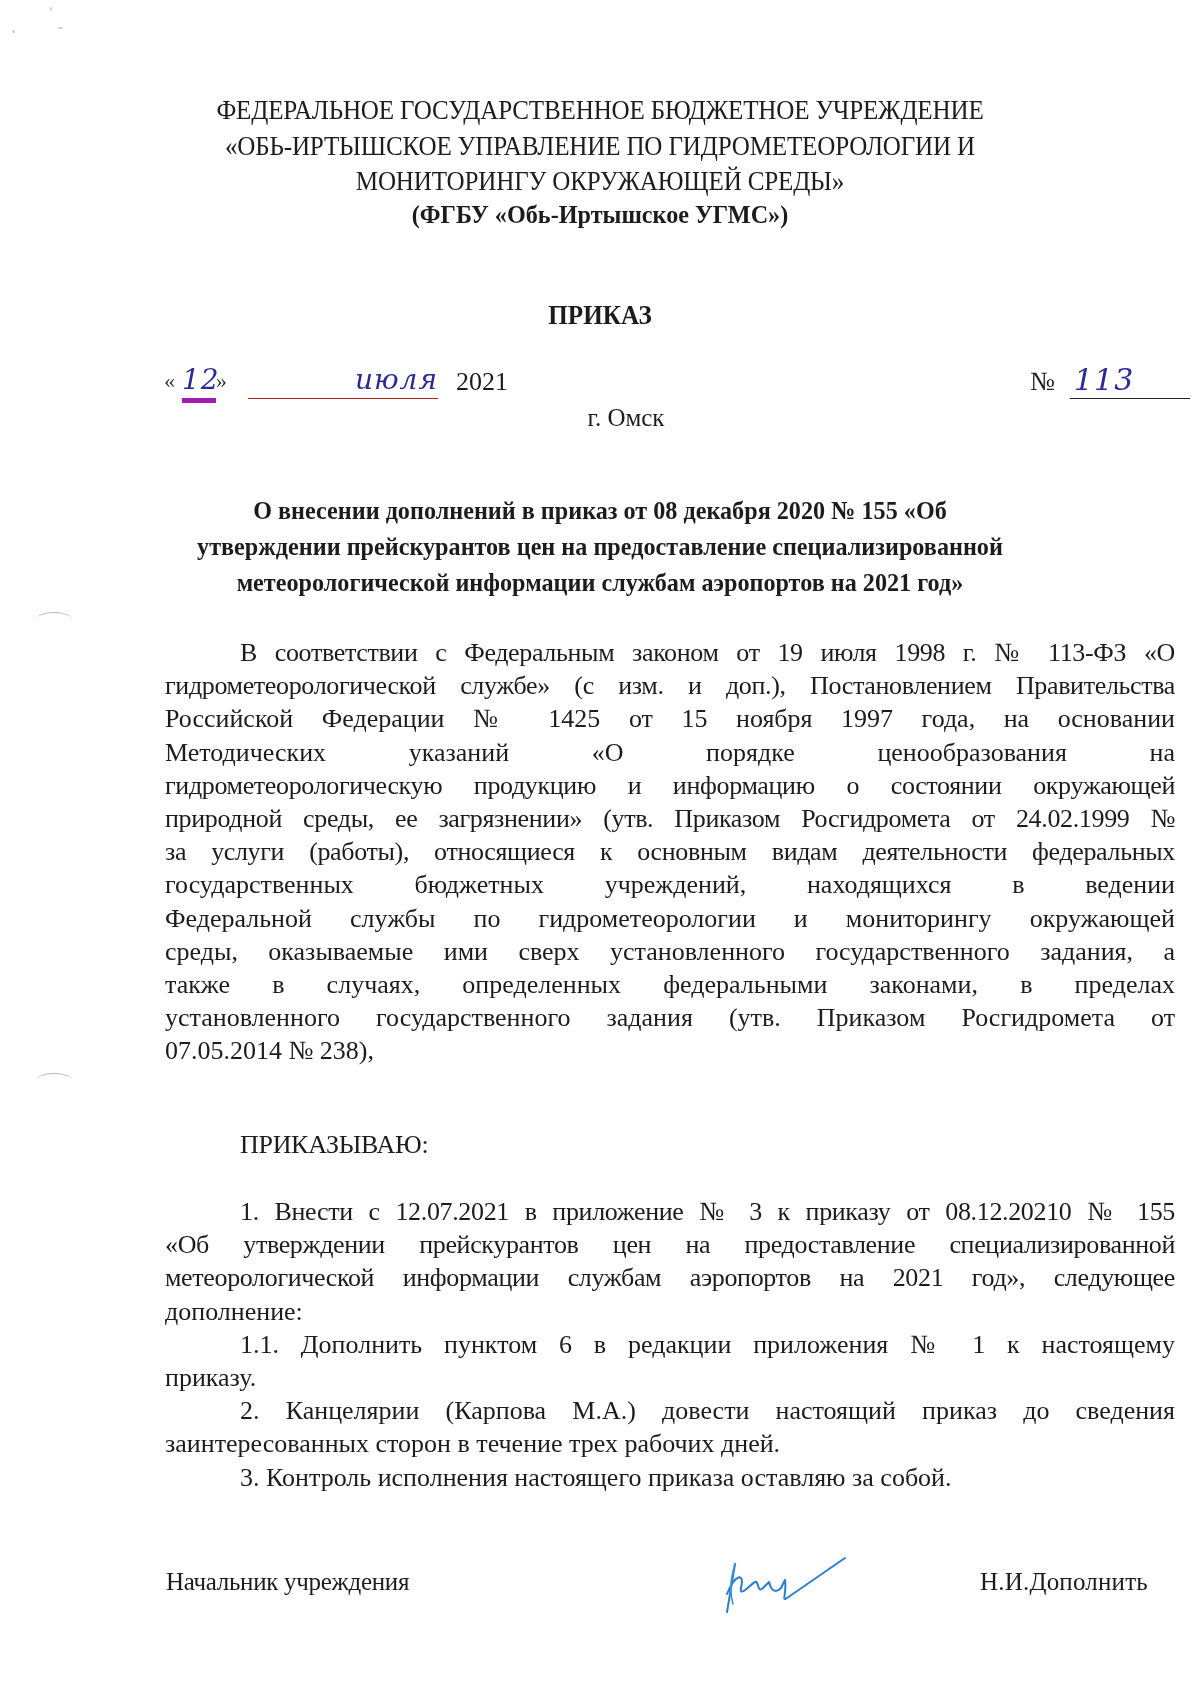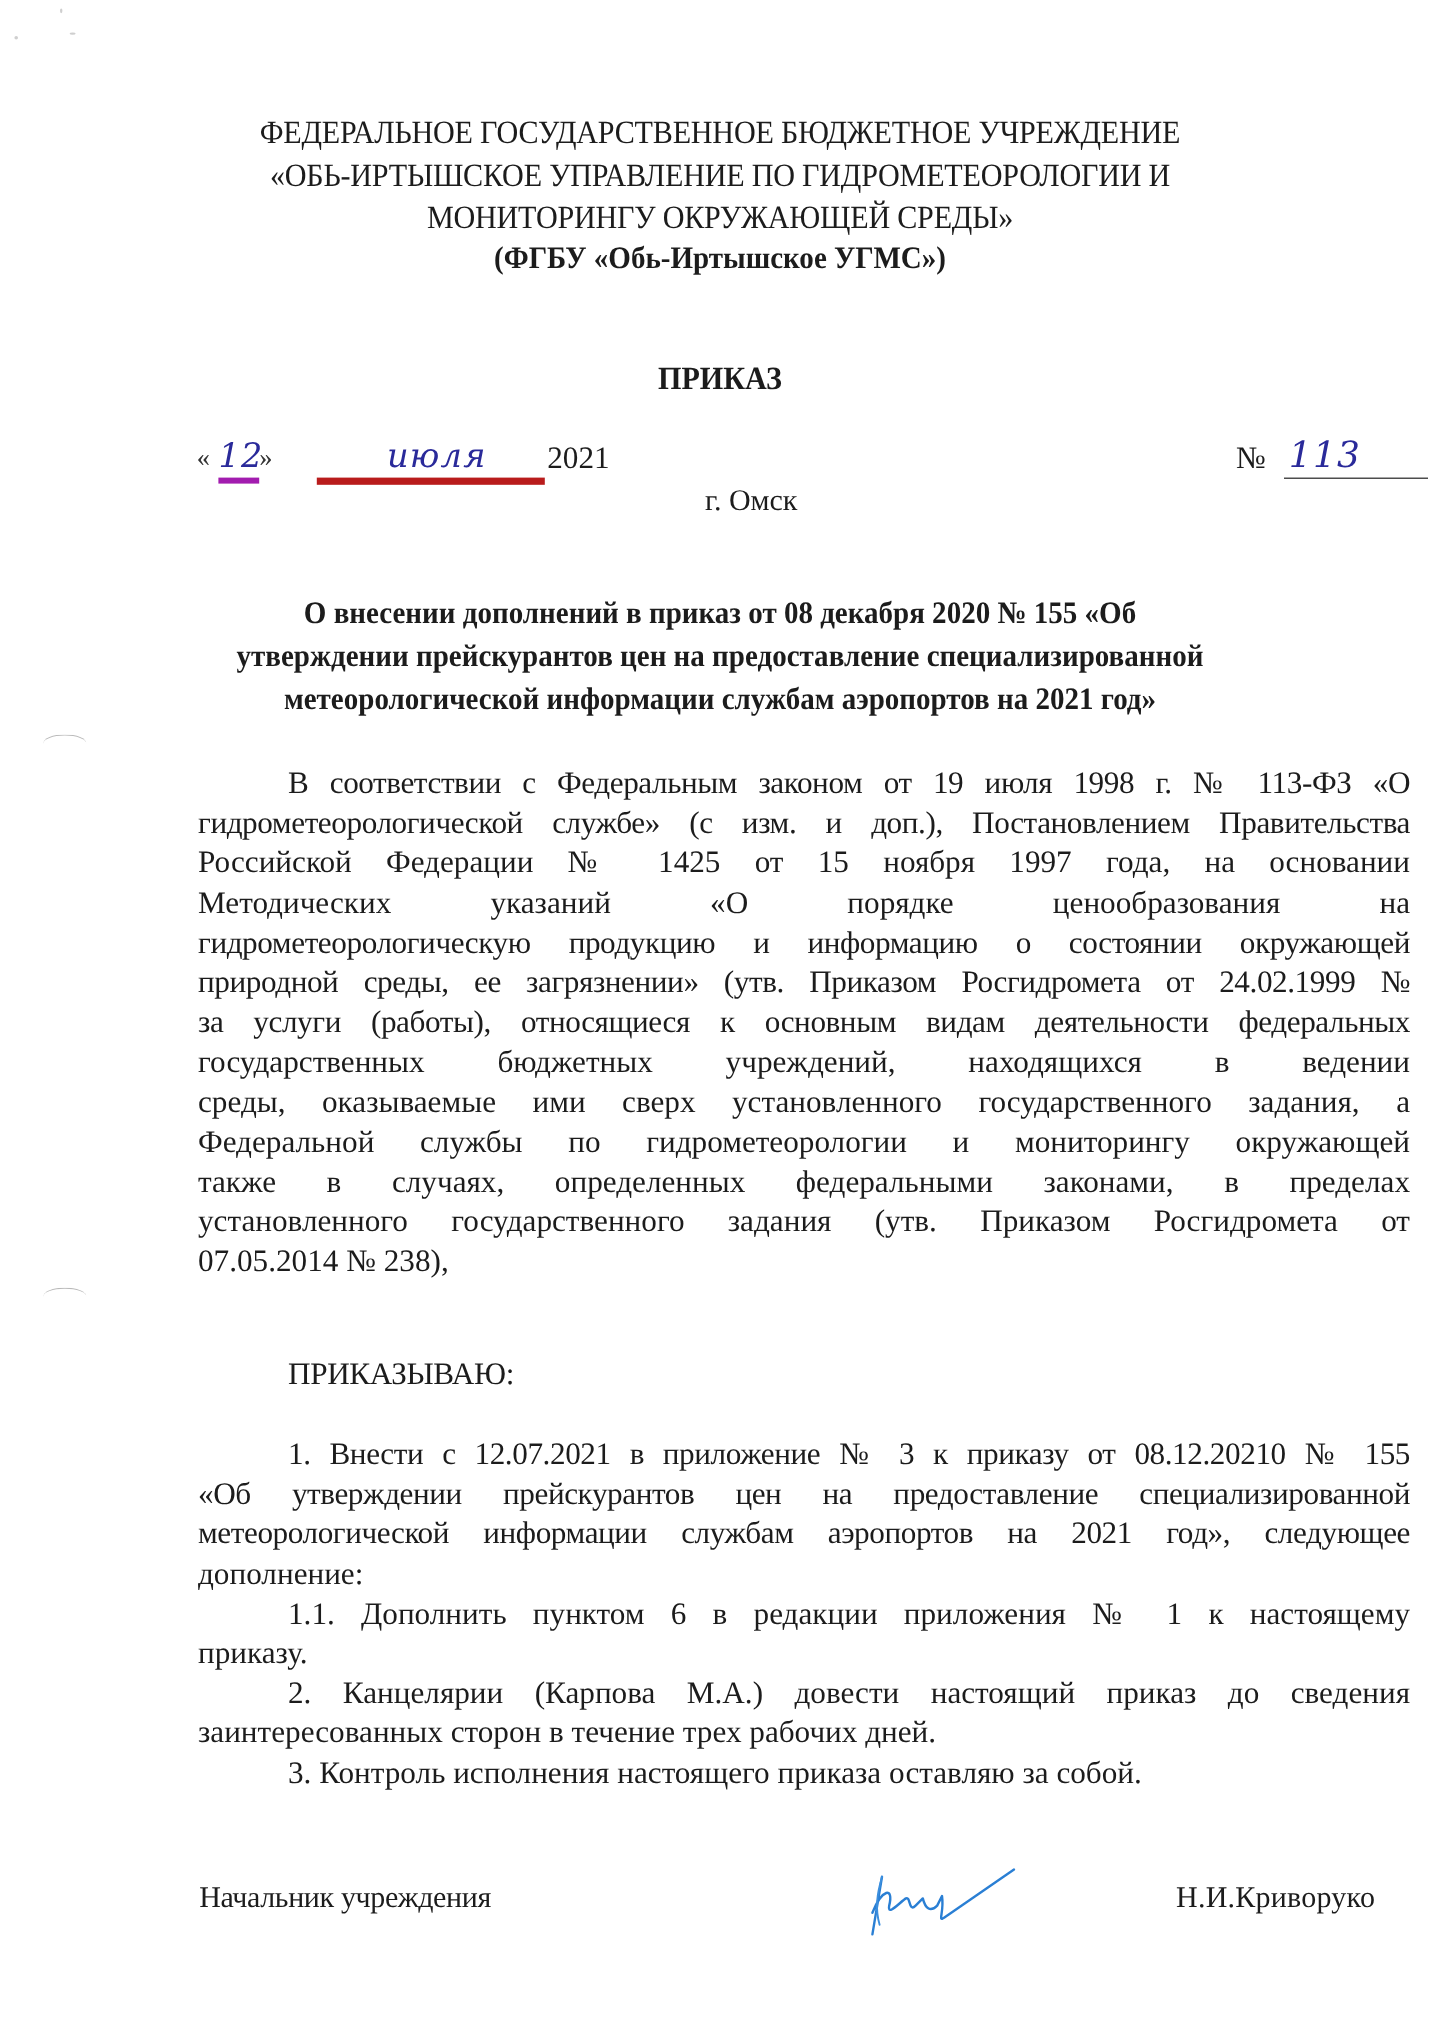--- a/index.html
+++ b/index.html
@@ -22,22 +22,22 @@
 
   .doc-type { top: 298px; font-weight: bold; font-size: 27px; line-height: 34px; transform: scaleX(0.93); }
 
   .date-row { position: absolute; left: 164px; top: 362px; height: 40px; font-size: 26px; }
   .date-row .q { position: absolute; top: 6px; font-size: 22px; color: #333; }
   .date-row .q.open { left: 0; }
   .date-row .q.close { left: 52px; }
   .hand { font-family: "DejaVu Serif", serif; font-style: italic; color: #2a2a9a; letter-spacing: 1px; }
   .date-day { position: absolute; left: 18px; top: 0px; width: 34px; border-bottom: 5px solid #a21caf;
               text-align: center; font-size: 28px; line-height: 36px; }
-  .date-month { position: absolute; left: 100px; top: 0px; width: 190px; border-bottom: 6px solid #b91c1c;
-                text-align: center; padding-left: 10px; box-sizing: border-box; font-size: 28px; line-height: 36px; }
+  .date-month { position: absolute; left: 84px; top: 0px; width: 190px; border-bottom: 1px solid #b91c1c;
+                text-align: right; padding-left: 10px; box-sizing: border-box; font-size: 28px; line-height: 36px; }
   .date-year { position: absolute; left: 292px; top: 4px; font-size: 26px; line-height: 32px; }
 
   .num-row { position: absolute; left: 1030px; top: 362px; height: 40px; }
   .num-sign { position: absolute; left: 0; top: 4px; font-size: 26px; line-height: 32px; }
   .num-value { position: absolute; left: 40px; top: 0px; width: 120px; border-bottom: 1px solid #222;
                font-size: 30px; line-height: 36px; padding-left: 4px; box-sizing: border-box; }
 
   .city { top: 402px; font-size: 25px; line-height: 32px; }
   .city span { margin-left: 52px; }
 
@@ -102,22 +102,22 @@
 
   <div class="body-block preamble">
     <span class="justify-line indent tight">В соответствии с Федеральным законом от 19 июля 1998 г. № 113-ФЗ «О</span>
     <span class="justify-line tight">гидрометеорологической службе» (с изм. и доп.), Постановлением Правительства</span>
     <span class="justify-line">Российской Федерации № 1425 от 15 ноября 1997 года, на основании</span>
     <span class="justify-line">Методических указаний «О порядке ценообразования на</span>
     <span class="justify-line tight">гидрометеорологическую продукцию и информацию о состоянии окружающей</span>
     <span class="justify-line tight">природной среды, ее загрязнении» (утв. Приказом Росгидромета от 24.02.1999 №</span>
     <span class="justify-line tight">за услуги (работы), относящиеся к основным видам деятельности федеральных</span>
     <span class="justify-line">государственных бюджетных учреждений, находящихся в ведении</span>
+    <span class="justify-line">Федеральной службы по гидрометеорологии и мониторингу окружающей</span>
     <span class="justify-line">среды, оказываемые ими сверх установленного государственного задания, а</span>
-    <span class="justify-line">Федеральной службы по гидрометеорологии и мониторингу окружающей</span>
     <span class="justify-line">также в случаях, определенных федеральными законами, в пределах</span>
     <span class="justify-line">установленного государственного задания (утв. Приказом Росгидромета от</span>
     <span class="last-line">07.05.2014 № 238),</span>
   </div>
 
   <div class="order-word">ПРИКАЗЫВАЮ:</div>
 
   <div class="body-block items">
     <span class="justify-line indent tight">1. Внести с 12.07.2021 в приложение № 3 к приказу от 08.12.20210 № 155</span>
     <span class="justify-line tight">«Об утверждении прейскурантов цен на предоставление специализированной</span>
@@ -129,16 +129,16 @@
     <span class="last-line">заинтересованных сторон в течение трех рабочих дней.</span>
     <span class="last-line indent">3. Контроль исполнения настоящего приказа оставляю за собой.</span>
   </div>
 
   <div class="sig-row">
     <span class="sig-title">Начальник учреждения</span>
     <svg class="sig-mark" viewBox="0 0 160 60">
       <path d="M22 58 L30 10 M22 40 C30 20, 40 18, 36 34 C34 44, 46 30, 50 28 C54 26, 52 40, 58 34 L64 28 C66 36, 70 40, 76 34 L80 26 C82 40, 76 48, 82 44 L140 4" fill="none" stroke="#2a7fd4" stroke-width="2" stroke-linecap="round" stroke-linejoin="round"></path>
       <path d="M30 10 C26 24, 24 36, 28 50" fill="none" stroke="#3b8fde" stroke-width="1.6" stroke-linecap="round"></path>
     </svg>
-    <span class="sig-name">Н.И.Криворуко</span>
+    <span class="sig-name">Н.И.Дополнить</span>
   </div>
 
 </div>
 
 </body></html>

